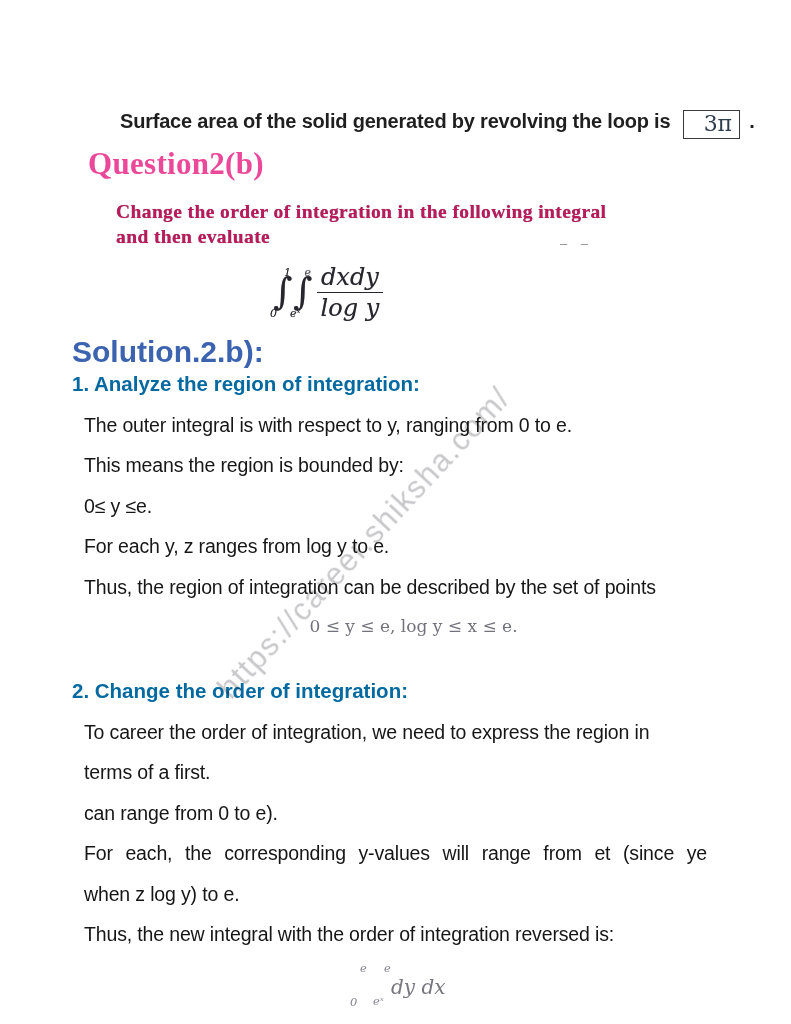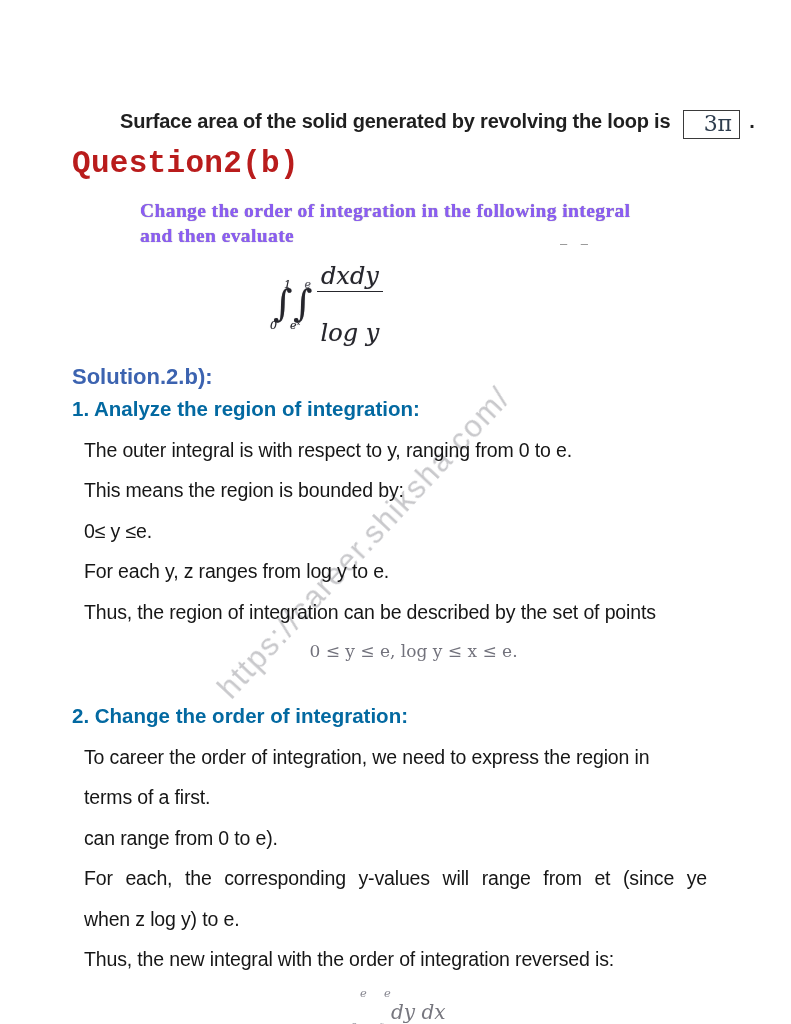--- a/index.html
+++ b/index.html
@@ -30,36 +30,36 @@
     margin:0 4px 0 7px;
     font-family:"DejaVu Serif",serif;
     font-weight:400;
     font-size:22px;
     color:#2e3d4e;
     line-height:24px;
     vertical-align:-3px;
   }
 
   h1.question{
-    margin:7px 0 0 0;
-    font-family:Liberation Mono, monospace;
+    margin:7px 0 0 16px;
+    font-family:Liberation Serif, serif;
     font-weight:700;
     font-size:31px;
-    color:#b91c1c;
+    color:#ec4899;
     letter-spacing:0.3px;
   }
 
   
   .problem{
-    margin:17px 0 0 68px;
+    margin:17px 0 0 44px;
     font-family:"Liberation Serif",serif;
     font-weight:700;
     font-size:19.5px;
     line-height:25px;
-    color:#8b5cf6;
+    color:#be185d;
     letter-spacing:0.4px;
     text-shadow:0 0 0.8px rgba(60,60,60,.75);
   }
   .scan-dashes{
     position:absolute;
     left:560px;top:236px;
     font-size:13px;
     color:#8f8f8f;
     letter-spacing:5px;
     filter:blur(0.6px);
@@ -79,26 +79,26 @@
   .isign{position:absolute;left:3px;top:2px;font-size:37px;line-height:50px;}
   .lim{position:absolute;font-size:11px;font-style:italic;}
   .lim.up{top:1px;right:-1px;}
   .lim.dn{bottom:1px;left:0px;}
   .intwrap.inner .lim.up{color:#55555e;}
   .frac{
     display:inline-flex;flex-direction:column;align-items:center;
     margin-left:7px;font-size:24px;font-style:italic;
   }
   .frac .num{border-bottom:1.8px solid #26262c;padding:0 4px 1px 4px;}
-  .frac .den{padding-top:1px;margin-top:26px;}
+  .frac .den{padding-top:1px;}
 
   
   .sol-heading{
     margin-top:16px;
-    font-size:22px;
+    font-size:30px;
     font-weight:700;
     color:#3c63b0;
     line-height:28px;
   }
   .step-heading{
     margin-top:4px;
     font-size:20.5px;
     font-weight:700;
     color:#0369a1;
     line-height:28.5px;

